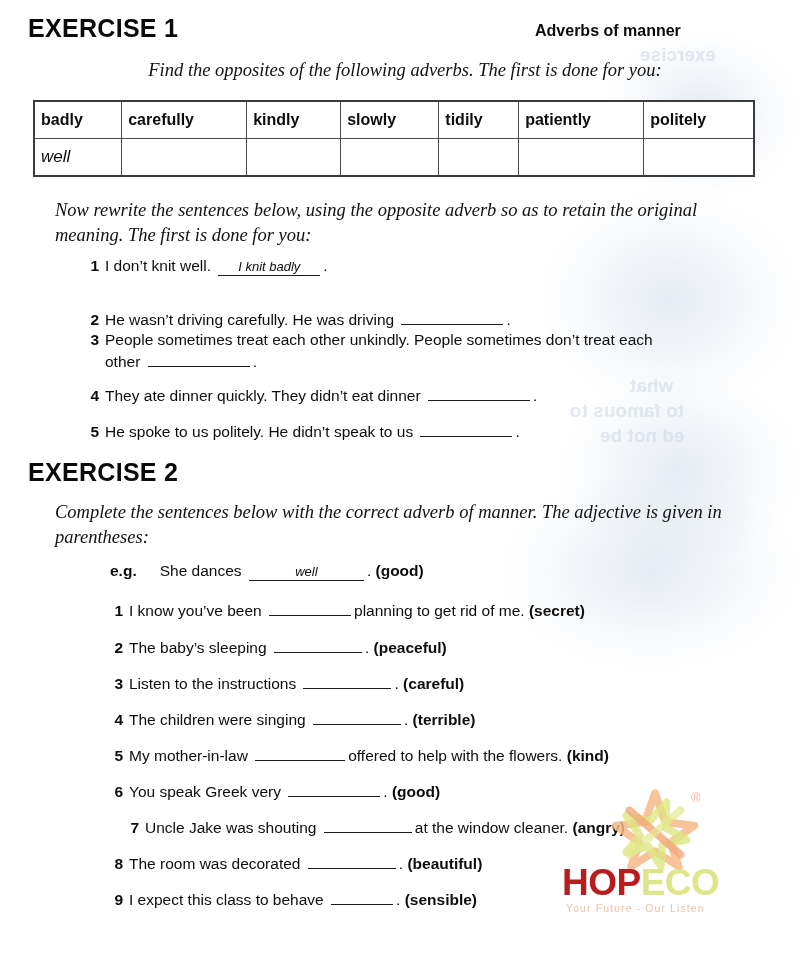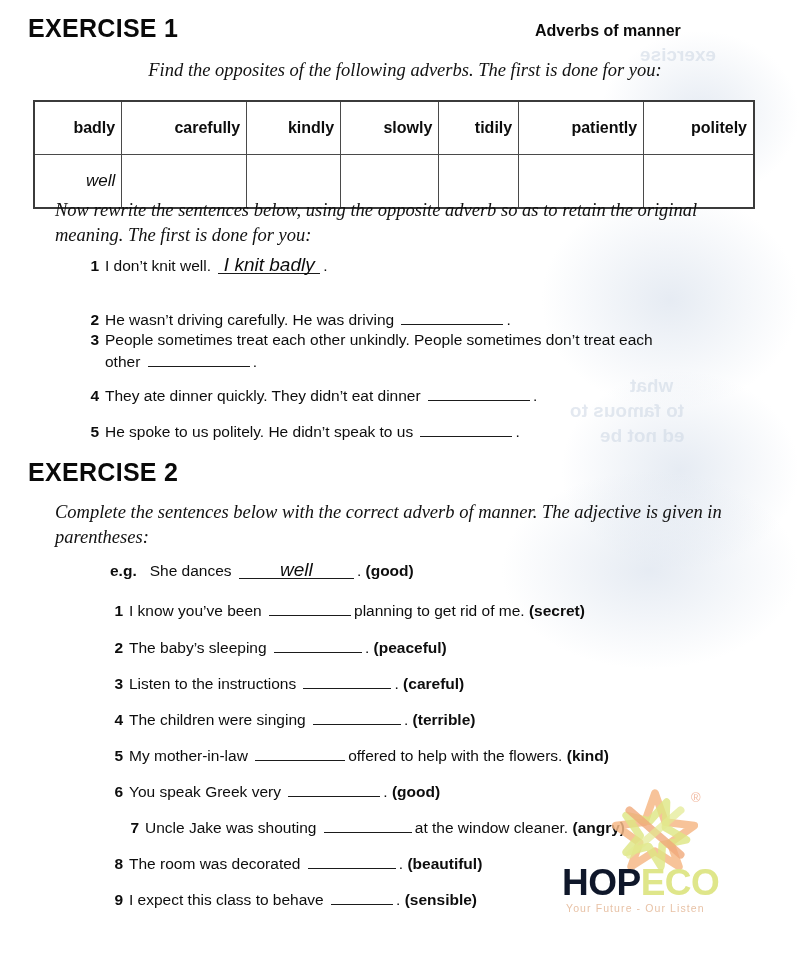--- a/index.html
+++ b/index.html
@@ -63,27 +63,27 @@
 
   
   .word-table {
     position: absolute;
     border-collapse: collapse;
     border: 2.5px solid #3b3b3b;
     background: #ffffff;
   }
   .word-table td {
     border: 1px solid #4a4a4a;
-    text-align: right;
+    text-align: left;
     font-family: "Liberation Sans", sans-serif;
     font-size: 16px;
     font-weight: bold;
     color: #0d0d0d;
     height: 28px;
-    padding: 12px 6px;
+    padding: 4px 6px;
   }
   .word-table td.answer {
     font-weight: normal;
     font-style: italic;
     font-size: 17px;
   }
 
   
   .q {
     position: absolute;
@@ -96,21 +96,21 @@
   .q .num {
     font-weight: bold;
     display: inline-block;
     min-width: 13px;
     text-align: right;
     margin-right: 6px;
   }
   .q .eg {
     font-weight: bold;
     display: inline-block;
-    margin-right: 13px;
+    margin-right: 23px;
     text-align: center;
   }
   .q .adj {
     font-weight: bold;
   }
   .q .wrap2 {
     display: block;
     margin-left: 19px;
     white-space: nowrap;
   }
@@ -120,21 +120,21 @@
     display: inline-block;
     border-bottom: 1.3px solid #1b1b1b;
     vertical-align: baseline;
     margin: 0 3px;
     height: 15px;
   }
   .blank.filled {
     border-bottom: 1.3px solid #1b1b1b;
     text-align: center;
     font-style: italic;
-    font-size: 19px;
+    font-size: 13px;
     height: auto;
     line-height: 17px;
   }
 
   
   .logo {
     position: absolute;
     left: 560px;
     top: 788px;
     width: 190px;
@@ -158,21 +158,21 @@
   }
   .logo-word {
     position: absolute;
     left: 2px;
     top: 74px;
     font-family: "Liberation Sans", sans-serif;
     font-weight: bold;
     font-size: 37px;
     letter-spacing: -0.5px;
   }
-  .logo-word .hop { color: #0f172a; }
+  .logo-word .hop { color: #b91c1c; }
   .logo-word .eco { color: #dfe68a; }
   .logo-tag {
     position: absolute;
     left: 6px;
     top: 114px;
     font-family: "Liberation Sans", sans-serif;
     font-size: 10.5px;
     letter-spacing: 1.1px;
     color: #e8c2a6;
   }

